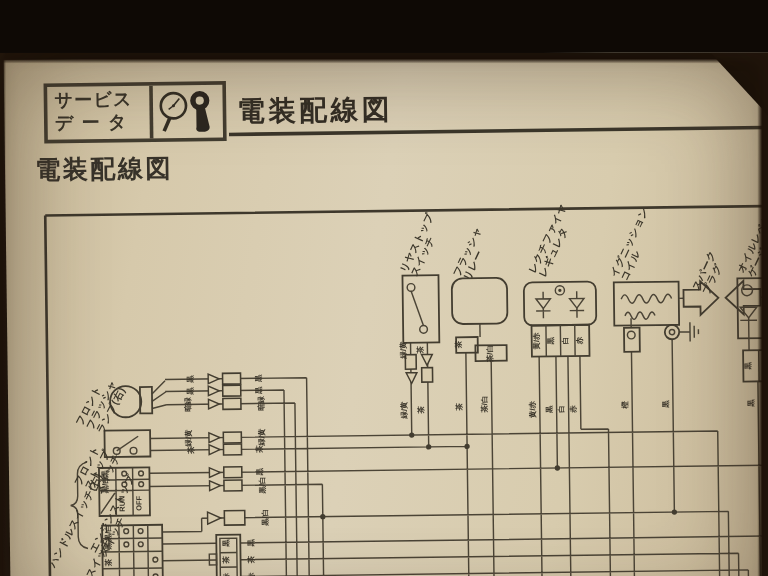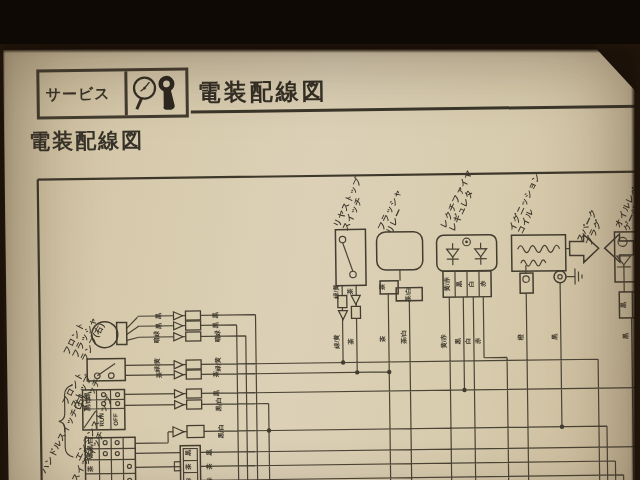--- a/index.html
+++ b/index.html
@@ -42,20 +42,21 @@
 </head>
 <body>
 
 <div class="stage">
   <div class="page">
     <div class="content">
 
       <div class="badge">
         <div class="badge-text">
           <div class="badge-l1">サービス</div>
+          <div class="badge-l2">データ</div>
         </div>
         <div class="badge-icon">
           <svg width="54" height="40" viewBox="0 0 54 40">
             <circle cx="15" cy="15" r="10.5" fill="none" stroke="#332e24" stroke-width="2.2"></circle>
             <line x1="15" y1="15" x2="20" y2="9" stroke="#332e24" stroke-width="1.4"></line>
             <line x1="15" y1="15" x2="11" y2="18" stroke="#332e24" stroke-width="1.2"></line>
             <circle cx="15" cy="15" r="1.3" fill="#332e24"></circle>
             <line x1="12" y1="25" x2="7" y2="36" stroke="#332e24" stroke-width="3"></line>
             <circle cx="37" cy="11" r="8" fill="#2c2720"></circle>
             <circle cx="37" cy="11" r="3.4" fill="#d8ccae"></circle>

